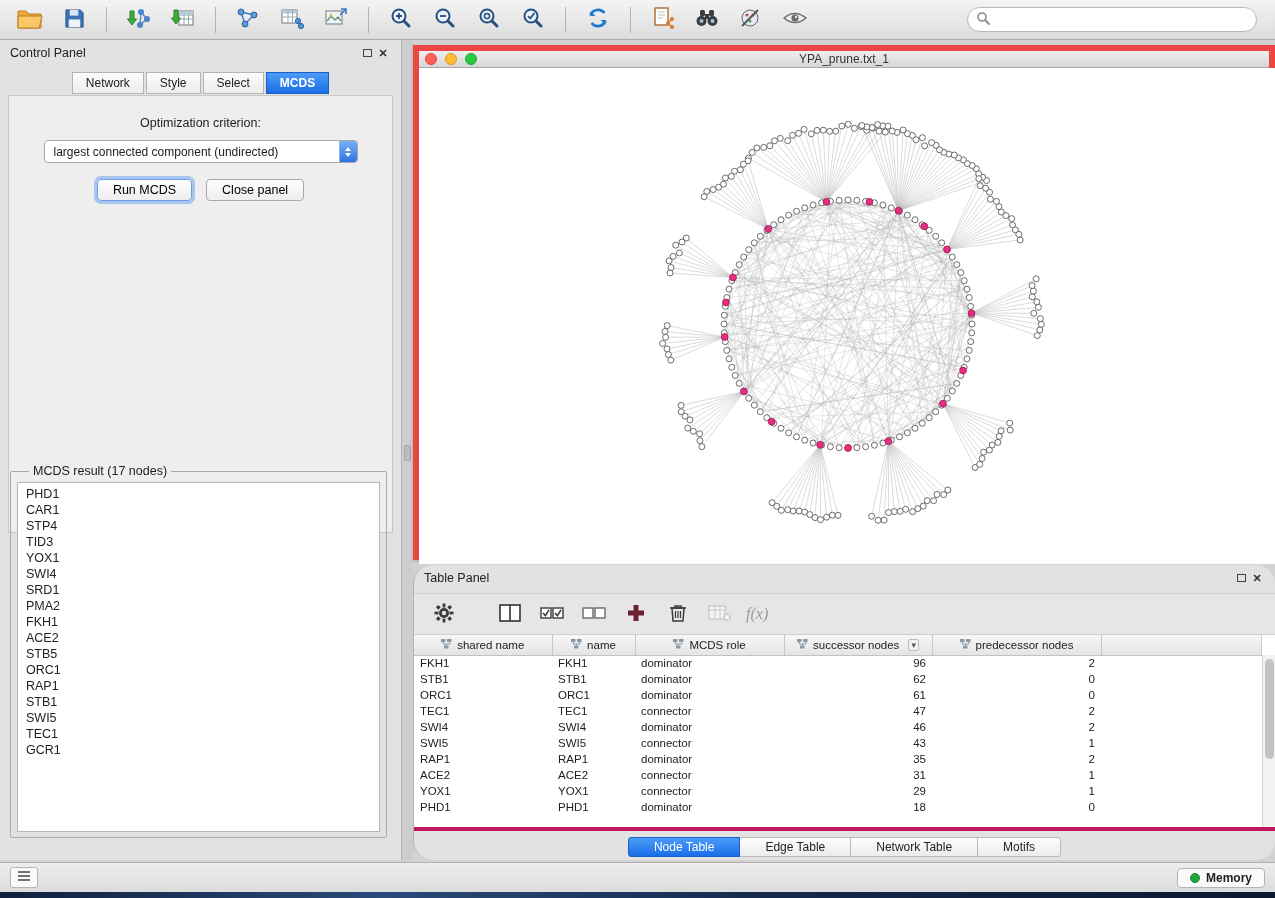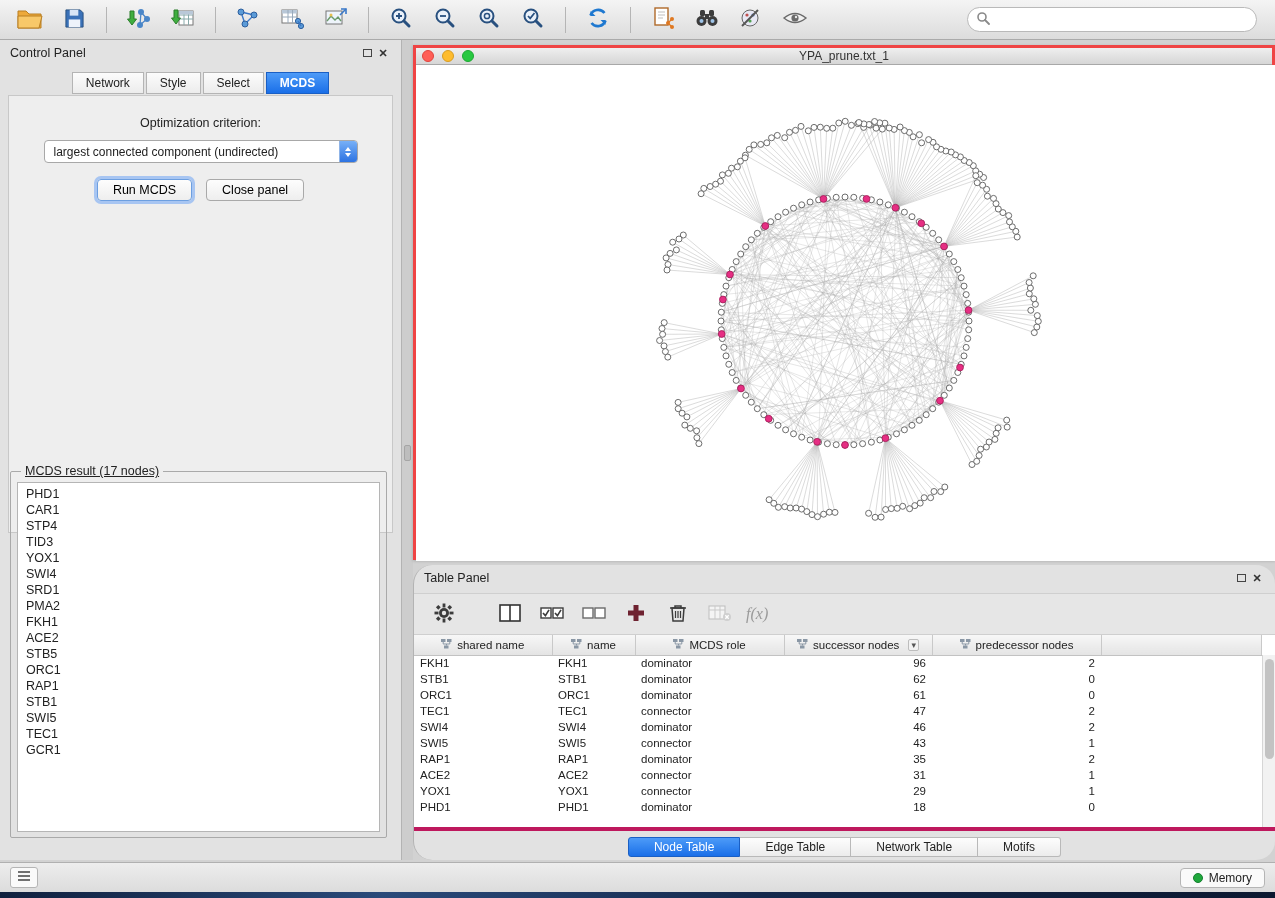--- a/index.html
+++ b/index.html
@@ -62,33 +62,33 @@
   .cp-buttons { display:flex; justify-content:center; gap:14px; margin-top:16px; }
   .cp-btn {
     padding:3px 15px; font-size:12.5px; background:linear-gradient(#fdfdfd,#eeeeee);
     border:1px solid #a9a9a9; border-radius:4px; cursor:default;
   }
   .cp-btn.focus-ring { box-shadow:0 0 0 3px rgba(95,155,245,0.5); border-color:#6d9fe0; }
   .mcds-fieldset {
     position:absolute; left:10px; right:14px; top:424px; height:374px;
     border:1px solid #a9a9a9; border-radius:2px; padding:4px 6px 8px;
   }
-  .mcds-fieldset legend { font-size:12.5px; padding:0 4px; margin-left:4px;text-decoration:underline; }
+  .mcds-fieldset legend { font-size:12.5px; padding:0 4px; margin-left:12px; }
   .mcds-list {
     width:100%; height:350px; background:#fff; border:1px solid #b5b5b5; overflow:hidden;
     padding:3px 0;
   }
   .mcds-item { padding:0 8px; height:16px; line-height:16px; font-size:12.5px; }
   
   .gutter-v { position:absolute; left:402px; top:40px; width:11px; height:820px; background:#cdcdcd; }
   .gutter-handle { position:absolute; left:2px; top:405px; width:7px; height:16px; background:#bdbdbd; border:1px solid #a5a5a5; border-radius:2px; }
   
   .net-window {
     position:absolute; left:413px; top:45px; width:862px; height:515px;
-    border:3px solid #ef4444; background:#fff; box-shadow:0 1px 3px rgba(0,0,0,0.2);
+    border:6px solid #ef4444; background:#fff; box-shadow:0 1px 3px rgba(0,0,0,0.2);
   }
   .win-titlebar {
     height:17px; background:linear-gradient(#efefef,#d6d6d6); border-bottom:1px solid #a8a8a8;
     display:flex; align-items:center; padding:0 6px; position:relative;
   }
   .traffic { display:flex; gap:8px; }
   .light { width:12px; height:12px; border-radius:50%; cursor:default; }
   .light.red { background:#ff5f57; border:1px solid #e0443e; }
   .light.yellow { background:#febc2e; border:1px solid #d89c22; }
   .light.green { background:#28c840; border:1px solid #1da833; }
@@ -134,21 +134,21 @@
   
   .status-bar {
     position:absolute; left:0; top:862px; width:1275px; height:30px;
     background:linear-gradient(#ededed,#dcdcdc); border-top:1px solid #b0b0b0;
     display:flex; align-items:center; padding:0 10px;
   }
   .sb-left-btn { width:28px; height:21px; background:#fafafa; border:1px solid #b5b5b5; border-radius:3px; display:flex; align-items:center; justify-content:center; cursor:default; }
   .sb-spacer { flex:1; }
   .memory-btn {
     display:flex; align-items:center; gap:6px; padding:2px 12px; background:#fafafa;
-    border:1px solid #b5b5b5; border-radius:4px; font-size:12px; cursor:default;
+    border:1px solid #b5b5b5; border-radius:4px; font-size:12px; cursor:default;font-weight:bold;
   }
   .mem-dot { width:10px; height:10px; border-radius:50%; background:#1fa83c; border:1px solid #168030; }
   .desktop-strip { position:absolute; left:0; top:892px; width:1275px; height:6px;
     background:linear-gradient(90deg,#10203e,#2a4a7a 30%,#15294d 60%,#0c1830); }
 </style>
 </head>
 <body>
 
 <div class="app">
 

